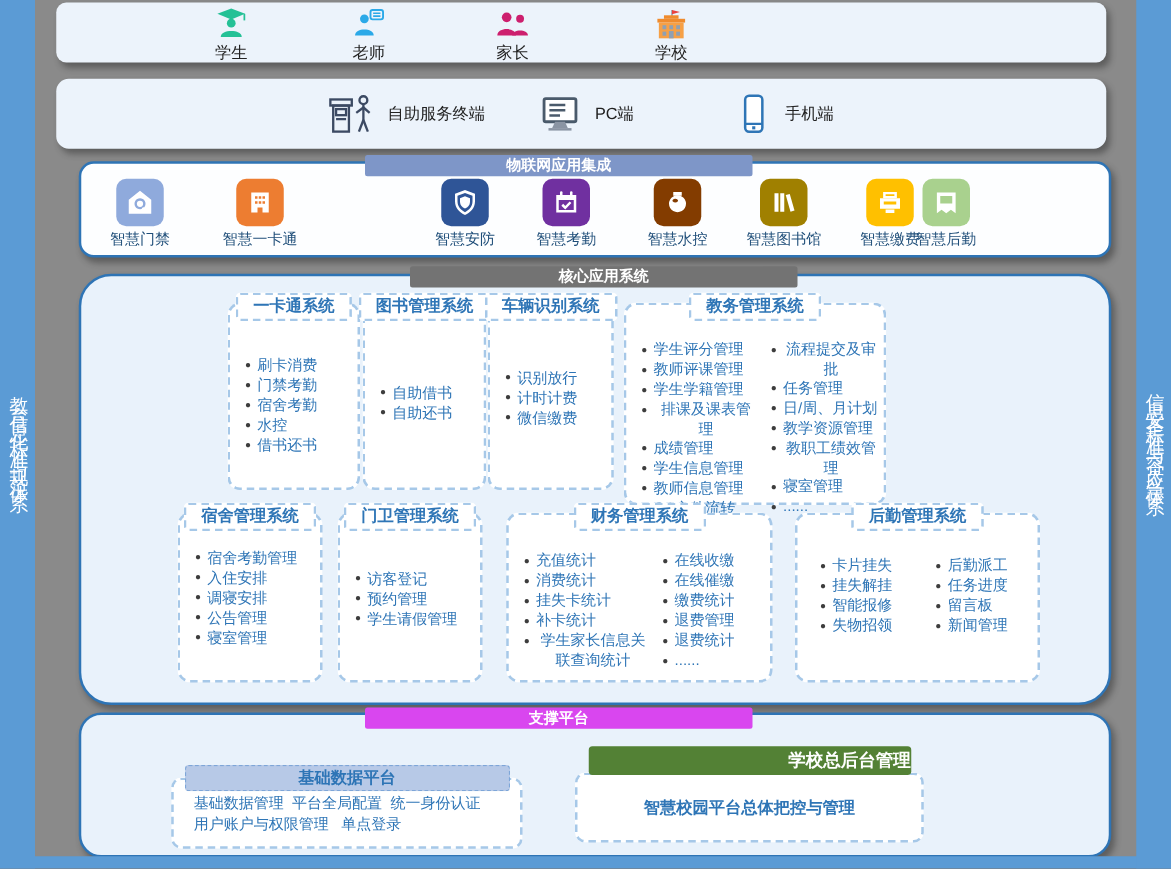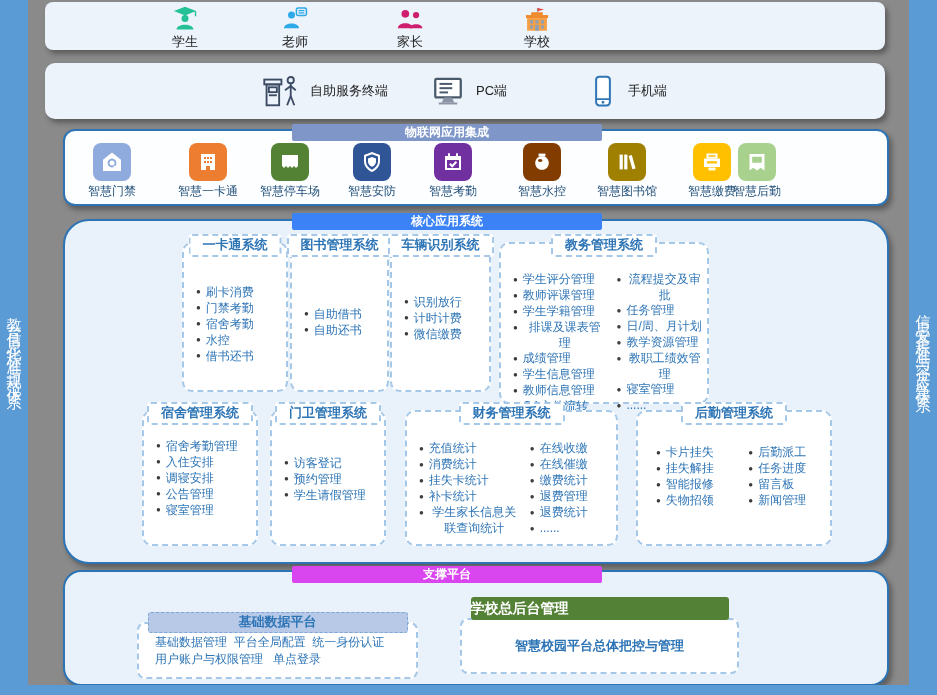--- a/index.html
+++ b/index.html
@@ -40,21 +40,21 @@
   ul.items li::before{content:"●";font-size:8px;color:#3d3d3d;margin-right:5px;line-height:16px;flex:none;}
   .cols{display:flex;gap:4px;padding-left:10px;text-align:center;}
   .cols ul.items{padding-left:2px;}
   .cols ul.items li{line-height:15.5px;}
 
   
   .base-box{position:absolute;left:72px;top:50px;width:277px;height:53px;background:#fff;border:2px dashed #A6C8E8;border-radius:8px;}
   .base-chip{position:absolute;top:-12px;left:50%;transform:translateX(-50%);width:258px;height:19px;line-height:17px;text-align:center;background:#B7C9E7;border:1px dashed #7EA6D8;border-radius:3px;font-size:13px;font-weight:bold;color:#2E75B6;}
   .base-text{padding:10px 0 0 16px;font-size:12px;color:#2E75B6;line-height:17px;white-space:pre-wrap;}
   .admin-wrap{position:absolute;left:395px;top:25px;width:279px;}
-  .admin-banner{width:258px;margin:0 auto;height:23px;line-height:23px;text-align:left;background:#538135;color:#fff;font-size:14px;font-weight:bold;border-radius:3px;position:relative;z-index:2;}
+  .admin-banner{width:258px;margin:0 auto;height:23px;line-height:23px;text-align:right;background:#538135;color:#fff;font-size:14px;font-weight:bold;border-radius:3px;position:relative;z-index:2;}
   .admin-box{background:#fff;border:2px dashed #A6C8E8;border-radius:8px;height:52px;margin-top:-2px;display:flex;align-items:center;justify-content:center;}
   .admin-box .txt{font-size:13px;font-weight:bold;color:#2E75B6;}
   svg{display:block;margin:0 auto;}
 </style>
 </head>
 <body>
 
 <div class="stage">
 
   <div class="sidebar left" style="background: rgb(91, 155, 213);">
@@ -183,28 +183,20 @@
       <span class="iot-label">智慧门禁</span>
     </div>
     <div class="iot-item" style="left:143px">
       <div class="tile" style="background: rgb(237, 125, 49);">
         <svg width="24" height="24" viewBox="0 0 24 24">
             <path fill="#fff" fill-rule="evenodd" d="M5,4 h14 v16 h-14 Z M8,7 h2 v2 H8 Z M11,7 h2 v2 h-2 Z M14,7 h2 v2 h-2 Z M8,11 h2 v2 H8 Z M11,11 h2 v2 h-2 Z M14,11 h2 v2 h-2 Z M10,16 h4 v4 h-4 Z"></path>
           </svg>
       </div>
       <span class="iot-label">智慧一卡通</span>
     </div>
-    <div class="iot-item" style="left:225px">
-      <div class="tile" style="background: rgb(84, 130, 53);">
-        <svg width="24" height="24" viewBox="0 0 24 24">
-            <path fill="#fff" d="M4,5 h16 v11 l-2,2 -2,-2 -2,2 -2,-2 -2,2 -2,-2 -2,2 -2,-2 Z"></path>
-          </svg>
-      </div>
-      <span class="iot-label">智慧停车场</span>
-    </div>
     <div class="iot-item" style="left:307px">
       <div class="tile" style="background: rgb(47, 85, 151);">
         <svg width="24" height="24" viewBox="0 0 24 24">
             <path fill="#fff" fill-rule="evenodd" d="M12,2 L20,5 V11 C20,16.5 16.4,20 12,22 C7.6,20 4,16.5 4,11 V5 Z M12,4.3 L18,6.6 V11 C18,15.2 15.2,18.1 12,19.7 C8.8,18.1 6,15.2 6,11 V6.6 Z"></path>
             <path fill="#fff" d="M12,7 L16,8.5 V11.5 C16,14 14.2,15.8 12,16.8 C9.8,15.8 8,14 8,11.5 V8.5 Z"></path>
           </svg>
       </div>
       <span class="iot-label">智慧安防</span>
     </div>
     <div class="iot-item" style="left:388px">
@@ -251,21 +243,21 @@
       <div class="tile" style="background: rgb(169, 209, 142);">
         <svg width="24" height="24" viewBox="0 0 24 24">
             <path fill="#fff" fill-rule="evenodd" d="M4.5,4 h15 v16.5 l-3.75,-2.8 -3.75,2.8 -3.75,-2.8 -3.75,2.8 Z M7.2,6.8 h9.6 v6 H7.2 Z"></path>
           </svg>
       </div>
       <span class="iot-label">智慧后勤</span>
     </div>
   </div>
 
   <div class="panel core-box">
-    <div class="banner" style="background: #3b82f6;">核心应用系统</div>
+    <div class="banner" style="background: #737373; margin-left: 36px;">核心应用系统</div>
 
     <div class="sys-box" style="left:225px;top:21px;width:95px;height:146px">
       <div class="chip">图书管理系统</div>
       <ul class="items" style="padding-top:62px">
         <li>自助借书</li>
         <li>自助还书</li>
       </ul>
     </div>
 
     <div class="sys-box" style="left:117px;top:21px;width:102px;height:146px">

